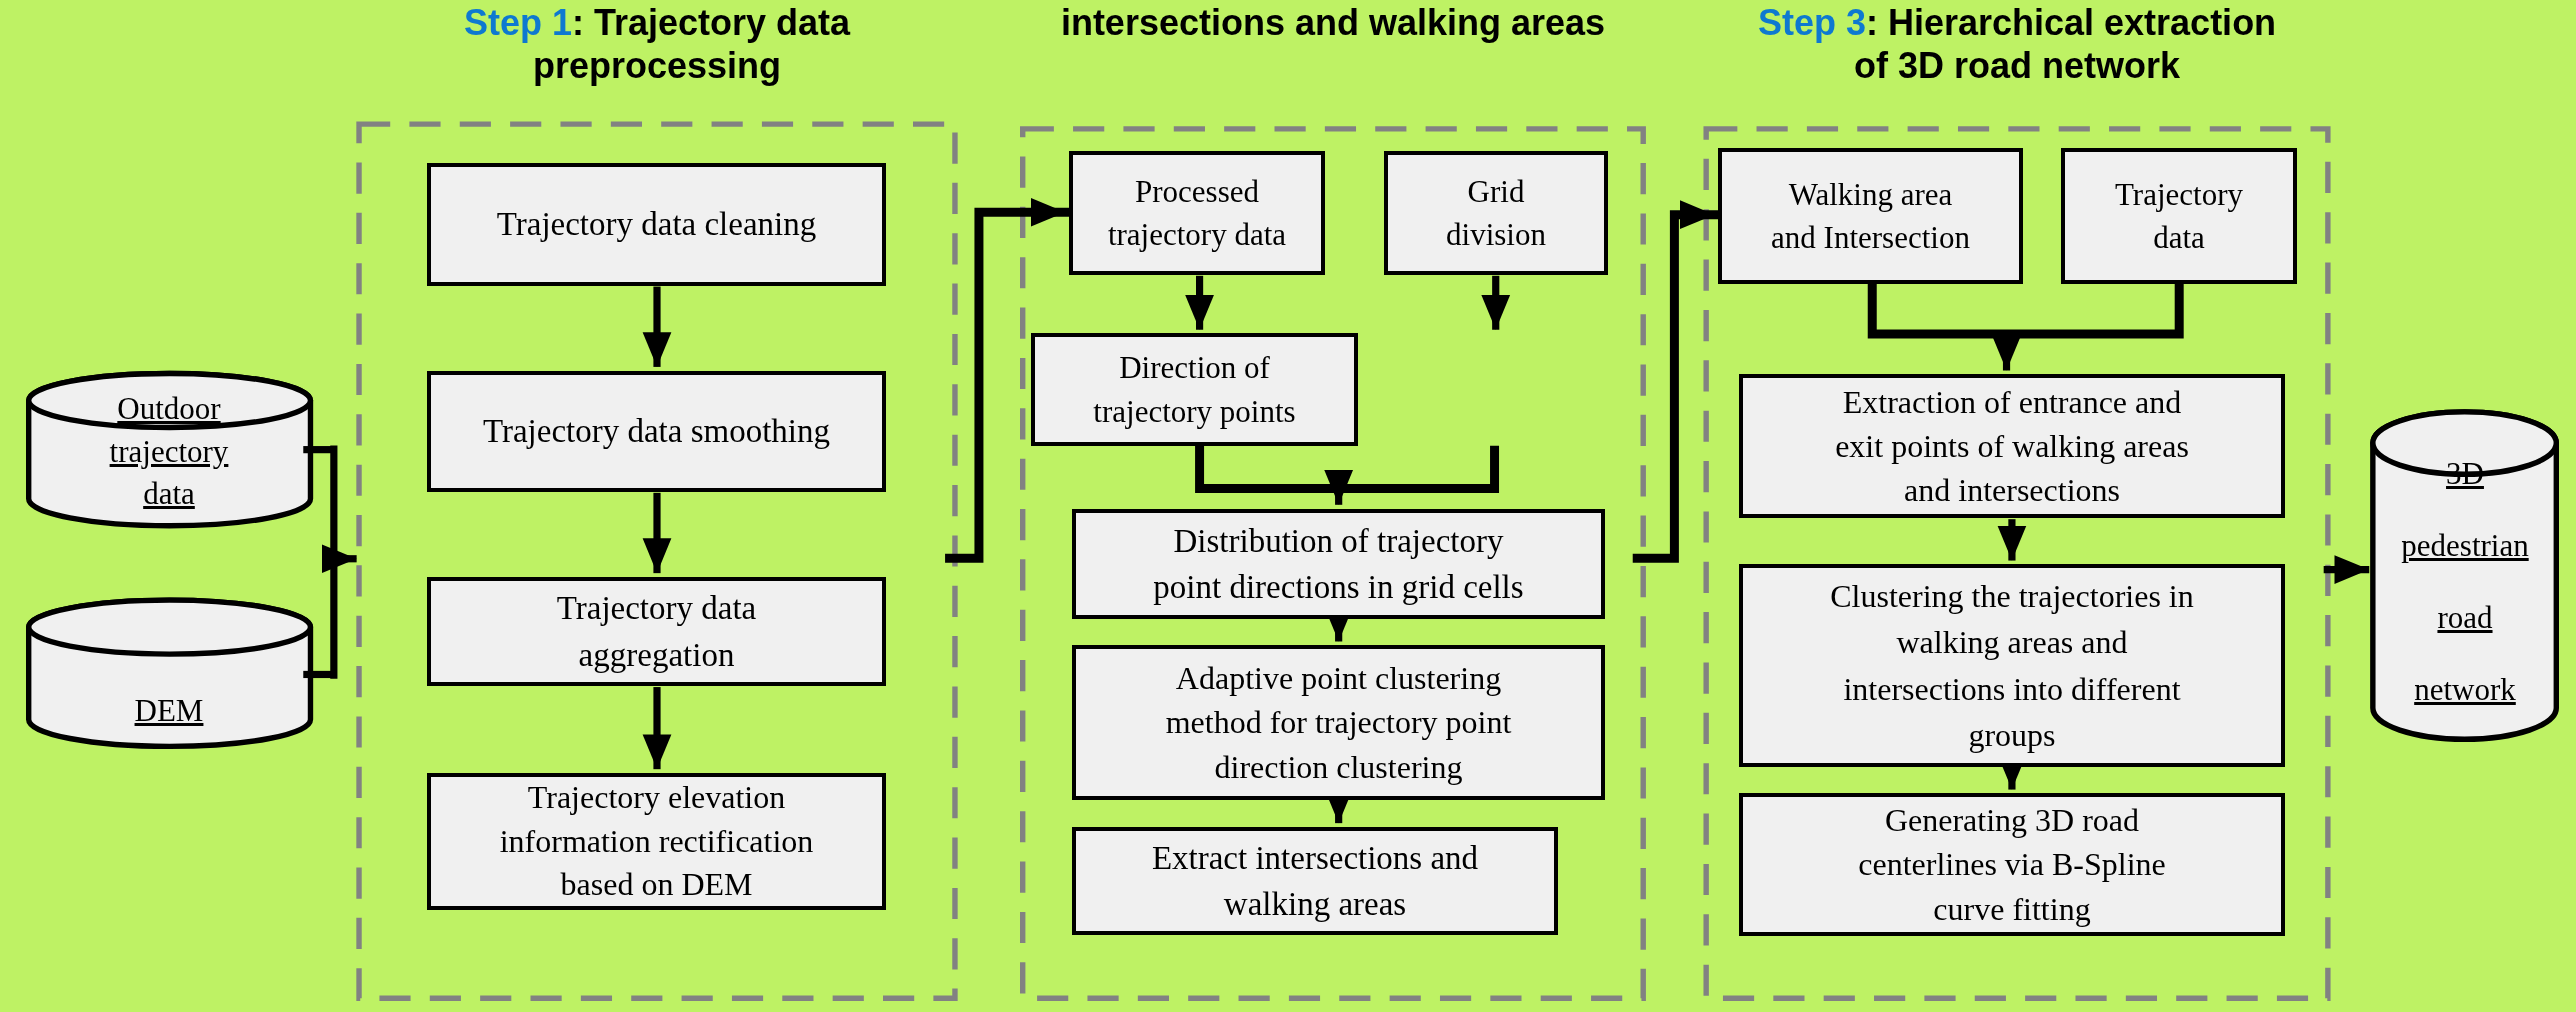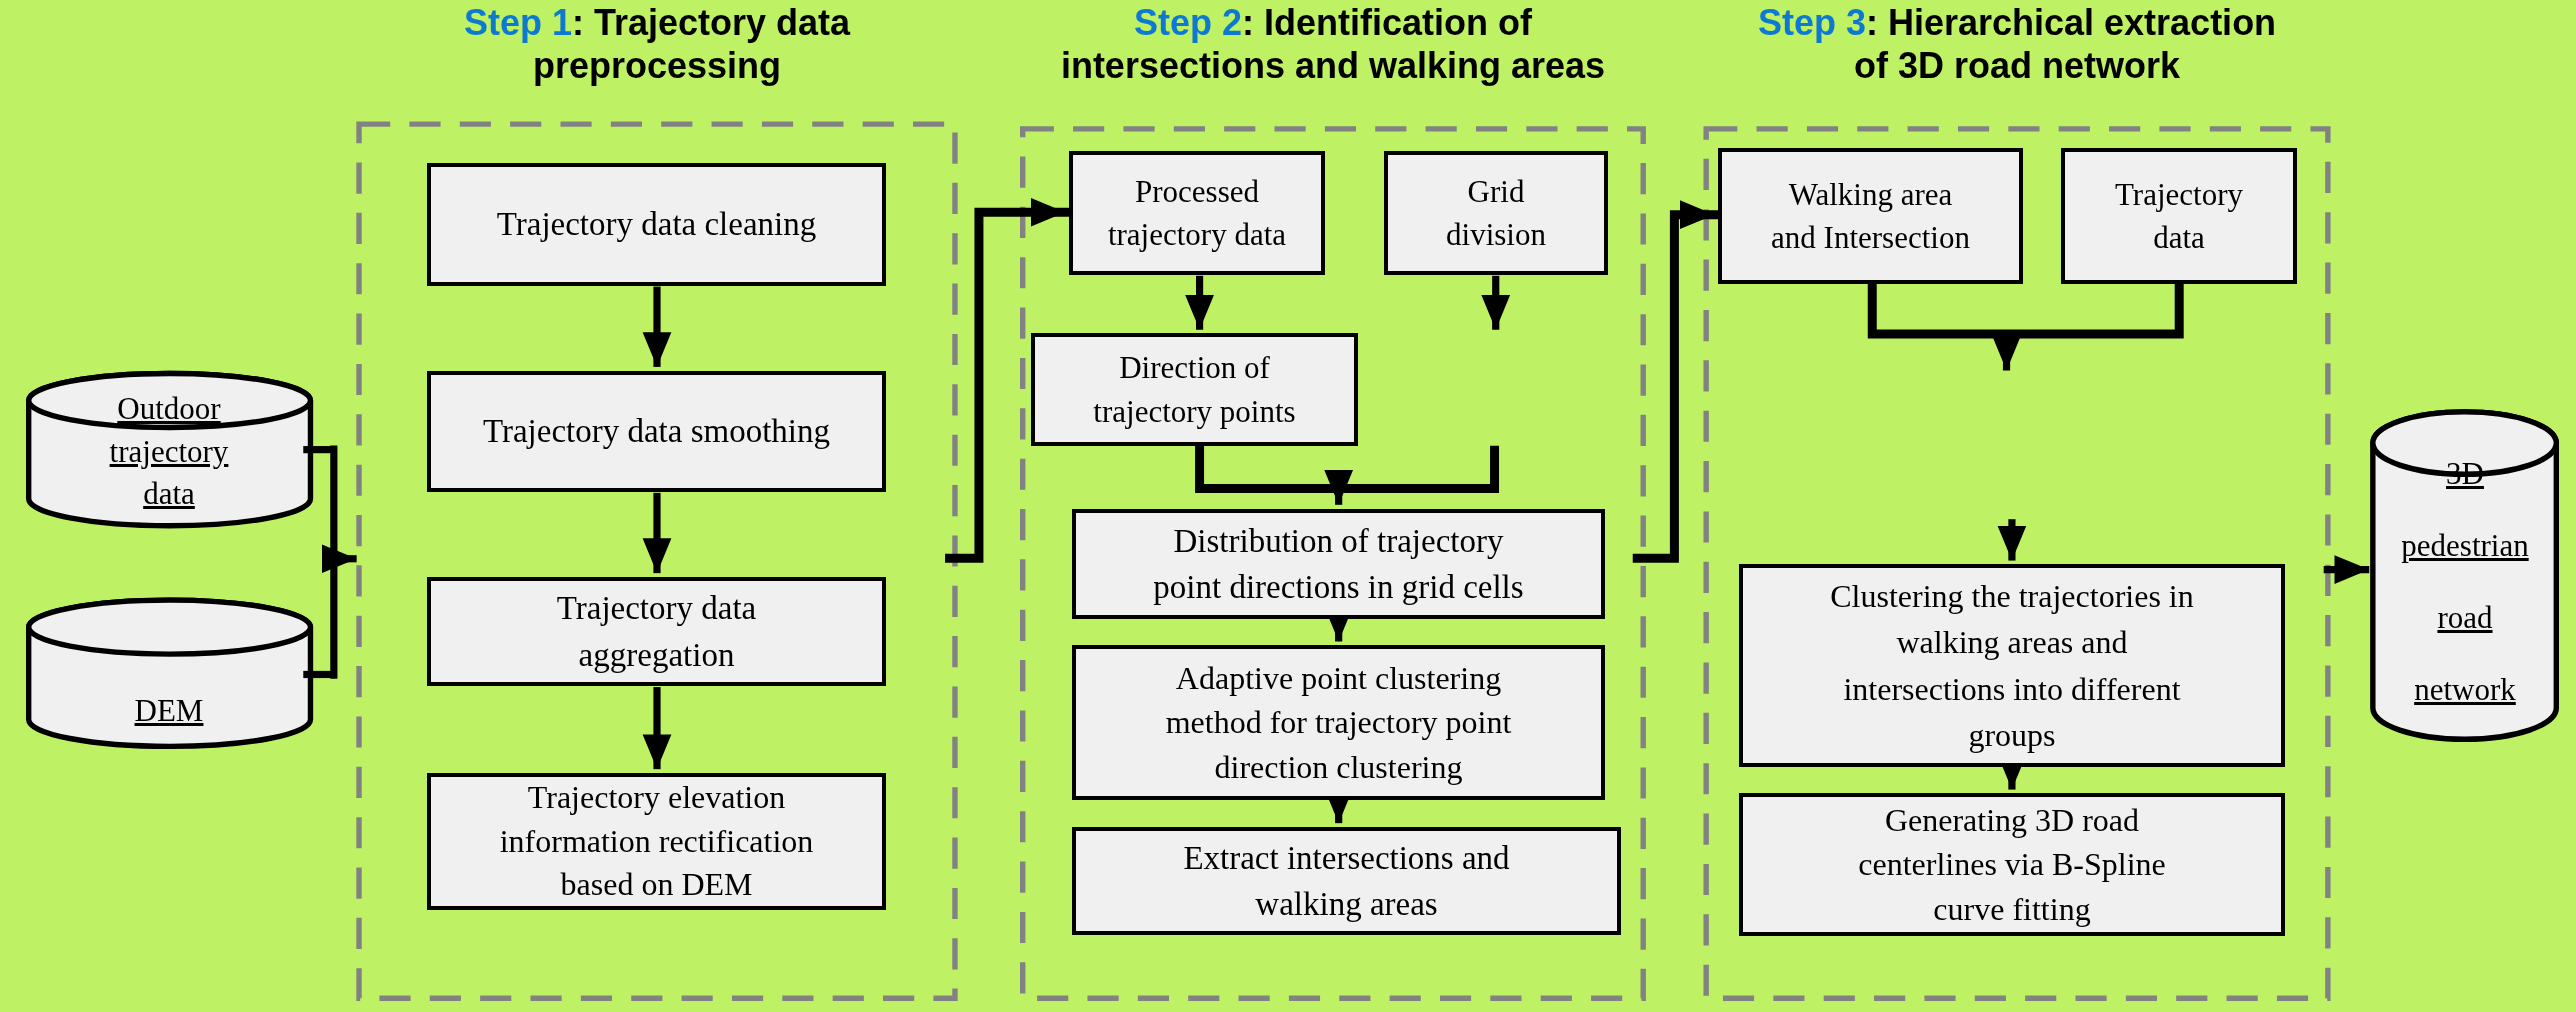--- a/index.html
+++ b/index.html
@@ -107,21 +107,20 @@
     </g>
 
     <path class="conn" d="M3875,950 L3951,950" marker-end="url(#ah)"></path>
   </svg>
 
   <div class="hdr" style="left:288px;width:738px;">
     <div><span class="step-num">Step 1</span><span>: Trajectory data</span></div>
     <div>preprocessing</div>
   </div>
   <div class="hdr" style="left:964px;width:738px;">
-    <div><span class="step-num">Step 2</span><span>: Identification of</span></div>
     <div>intersections and walking areas</div>
   </div>
   <div class="hdr" style="left:1648px;width:738px;">
     <div><span class="step-num">Step 3</span><span>: Hierarchical extraction</span></div>
     <div>of 3D road network</div>
   </div>
 
   <div class="cyl-label" style="left:28px;top:383px;width:282px;height:138px;">Outdoor
 trajectory
 data</div>
@@ -143,27 +142,30 @@
 trajectory data</div>
   <div class="box" style="left:1384px;top:151px;width:224px;height:124px;font-size:31px;">Grid
 division</div>
   <div class="box" style="left:1031px;top:333px;width:327px;height:113px;font-size:31px;">Direction of
 trajectory points</div>
   <div class="box" style="left:1072px;top:509px;width:533px;height:110px;text-align:center;">Distribution of trajectory
 point directions in grid cells</div>
   <div class="box" style="left:1072px;top:645px;width:533px;height:155px;font-size:32px;line-height:1.38;">Adaptive point clustering
 method for trajectory point
 direction clustering</div>
-  <div class="box" style="left:1072px;top:827px;width:549px;height:108px;">Extract intersections and
+  <div class="box" style="left:1072px;top:827px;width:486px;height:108px;">Extract intersections and
 walking areas</div>
 
   <div class="box" style="left:1718px;top:148px;width:305px;height:136px;font-size:31px;">Walking area
 and Intersection</div>
   <div class="box" style="left:2061px;top:148px;width:236px;height:136px;font-size:31px;">Trajectory
 data</div>
+  <div class="box" style="left:1739px;top:374px;width:546px;height:144px;font-size:32px;line-height:1.38;">Extraction of entrance and
+exit points of walking areas
+and intersections</div>
   <div class="box" style="left:1739px;top:564px;width:546px;height:203px;font-size:32px;line-height:1.45;font-family:Liberation Serif, serif;">Clustering the trajectories in
 walking areas and
 intersections into different
 groups</div>
   <div class="box" style="left:1739px;top:793px;width:546px;height:143px;font-size:32px;line-height:1.38;">Generating 3D road
 centerlines via B-Spline
 curve fitting</div>
 
 </div>
 

